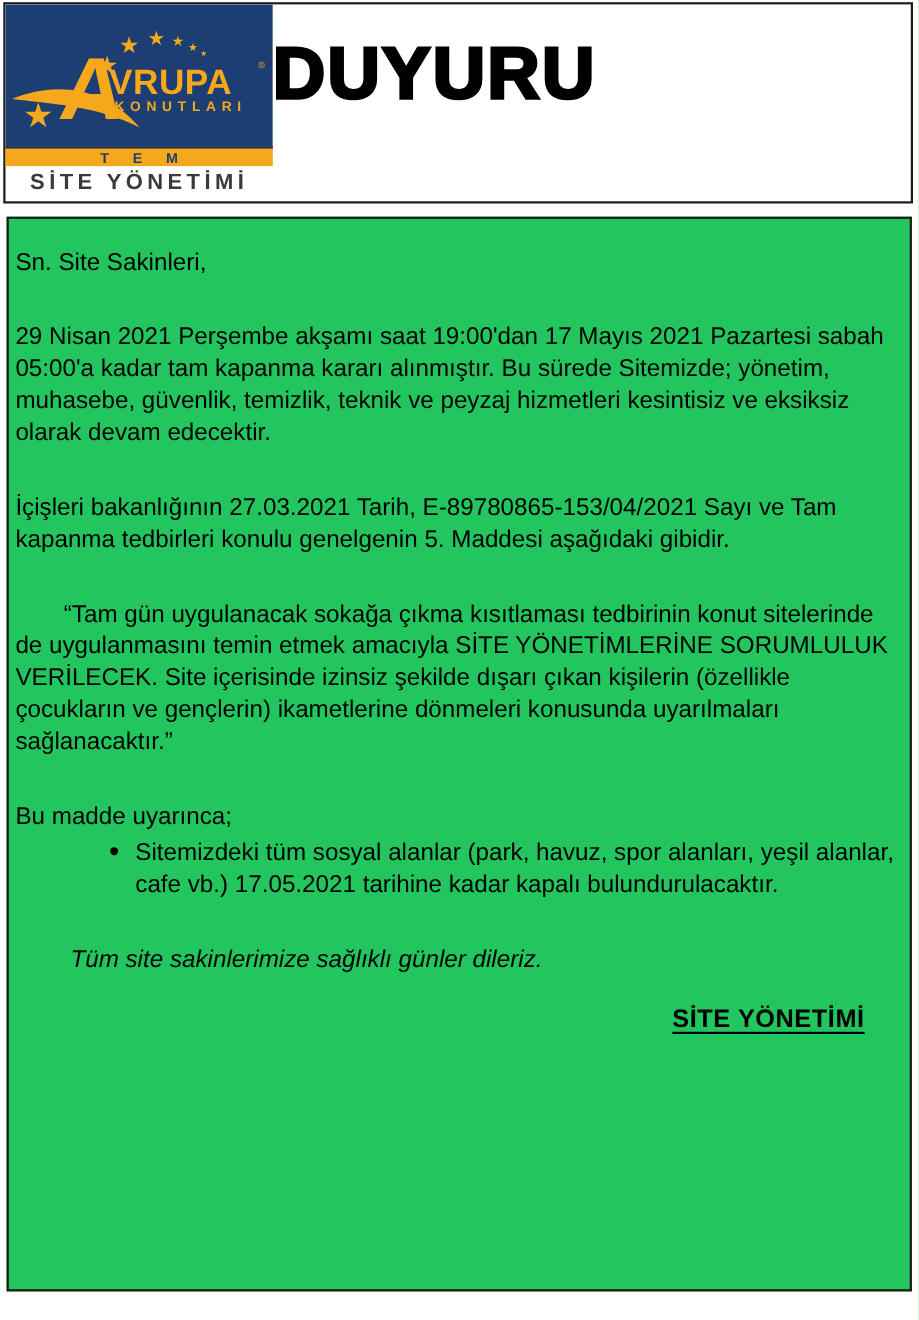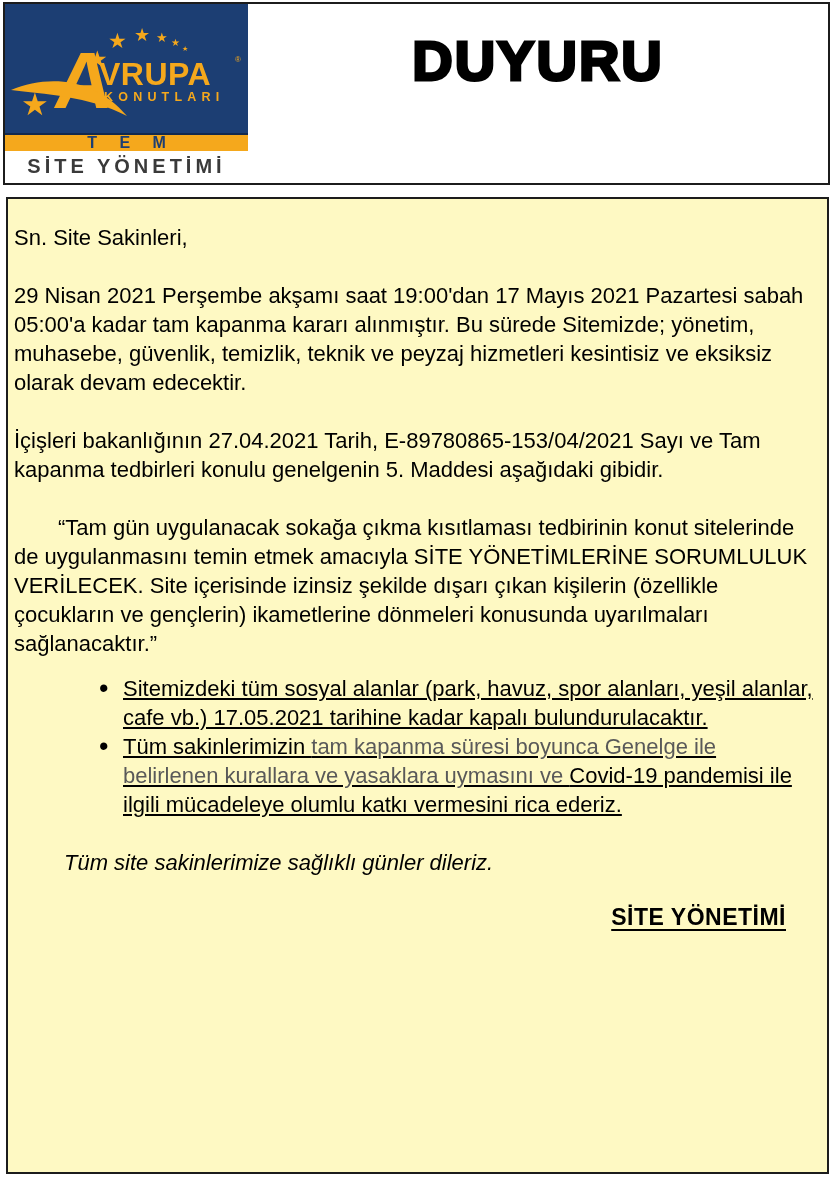--- a/index.html
+++ b/index.html
@@ -22,48 +22,48 @@
   }
   .logo-svg { position: absolute; left: 0; top: 0; display: block; }
   .band {
     position: absolute; left: 0; top: 129px;
     width: 243px; height: 18px;
     background: #F5A81C;
     border-top: 2px solid #13294d;
     display: flex; align-items: center; justify-content: center;
   }
   .band-text {
-    color: #1C3E73; font-size: 16px; font-weight: bold;
+    color: #1C3E73; font-size: 13px; font-weight: bold;
     letter-spacing: 9px; text-indent: 9px;
   }
   .logo-caption {
     position: absolute; left: 0; top: 151px; width: 243px;
     text-align: center; font-size: 20px; font-weight: bold;
     letter-spacing: 4px; color: #3a3a3a; white-space: nowrap;
   }
   .title {
     position: absolute; left: 243px; right: 0; top: 24px;
-    text-align: center; 
-    font-size: 56px; font-weight: bold; letter-spacing: 2px;
+    text-align: left; 
+    font-size: 66px; font-weight: bold; letter-spacing: 2px;
     -webkit-text-stroke: 3px #000;
     white-space: nowrap;
   }
 
   
   .body-box {
     position: absolute; left: 6px; top: 197px;
     width: 823px; height: 977px;
     border: 2px solid #1c1c1c;
     padding: 24px 13px 0 6px;
     font-size: 22px; line-height: 29px;
-    background: #fef9c3;
+    background: #22c55e;
   }
-  .mt { margin-top: 29px; }
+  .mt { margin-top: 39px; }
   .quote { font-weight: normal; text-indent: 44px; }
-  .bullets { list-style: none; margin-top: 16px; text-decoration: underline; }
+  .bullets { list-style: none; margin-top: 4px; }
   .bullets li { position: relative; padding-left: 109px; }
   .bullets li::before {
     content: "\2022";
     position: absolute; left: 85px; top: 0;
     font-size: 27px;
   }
   .grey { color: #595959; }
   .closing { padding-left: 50px; font-style: italic; }
   .signature {
     margin-top: 26px; padding-right: 28px;
@@ -112,27 +112,27 @@
 
     <div class="title">DUYURU</div>
   </div>
 
   <div class="body-box">
 
     <p>Sn. Site Sakinleri,</p>
 
     <p class="mt">29 Nisan 2021 Perşembe akşamı saat 19:00'dan 17 Mayıs 2021 Pazartesi sabah 05:00'a kadar tam kapanma kararı alınmıştır. Bu sürede Sitemizde; yönetim, muhasebe, güvenlik, temizlik, teknik ve peyzaj hizmetleri kesintisiz ve eksiksiz olarak devam edecektir.</p>
 
-    <p class="mt">İçişleri bakanlığının 27.04.2021 Tarih, E-89780865-153/04/2021 Sayı ve Tam kapanma tedbirleri konulu genelgenin 5. Maddesi aşağıdaki gibidir.</p>
+    <p class="mt">İçişleri bakanlığının 27.03.2021 Tarih, E-89780865-153/04/2021 Sayı ve Tam kapanma tedbirleri konulu genelgenin 5. Maddesi aşağıdaki gibidir.</p>
 
     <p class="mt quote">“Tam gün uygulanacak sokağa çıkma kısıtlaması tedbirinin konut sitelerinde de uygulanmasını temin etmek amacıyla SİTE YÖNETİMLERİNE SORUMLULUK VERİLECEK. Site içerisinde izinsiz şekilde dışarı çıkan kişilerin (özellikle çocukların ve gençlerin) ikametlerine dönmeleri konusunda uyarılmaları sağlanacaktır.”</p>
 
+    <p class="mt">Bu madde uyarınca;</p>
 
     <ul class="bullets">
       <li><span>Sitemizdeki tüm sosyal alanlar (park, havuz, spor alanları, yeşil alanlar, cafe vb.) 17.05.2021 tarihine kadar kapalı bulundurulacaktır.</span></li>
-      <li><span>Tüm sakinlerimizin </span><span class="grey">tam kapanma süresi boyunca Genelge ile belirlenen kurallara ve yasaklara uymasını ve </span><span>Covid-19 pandemisi ile ilgili mücadeleye olumlu katkı vermesini rica ederiz.</span></li>
     </ul>
 
     <p class="mt closing">Tüm site sakinlerimize sağlıklı günler dileriz.</p>
 
     <p class="signature">SİTE YÖNETİMİ</p>
   </div>
 </div>
 
 </body></html>

